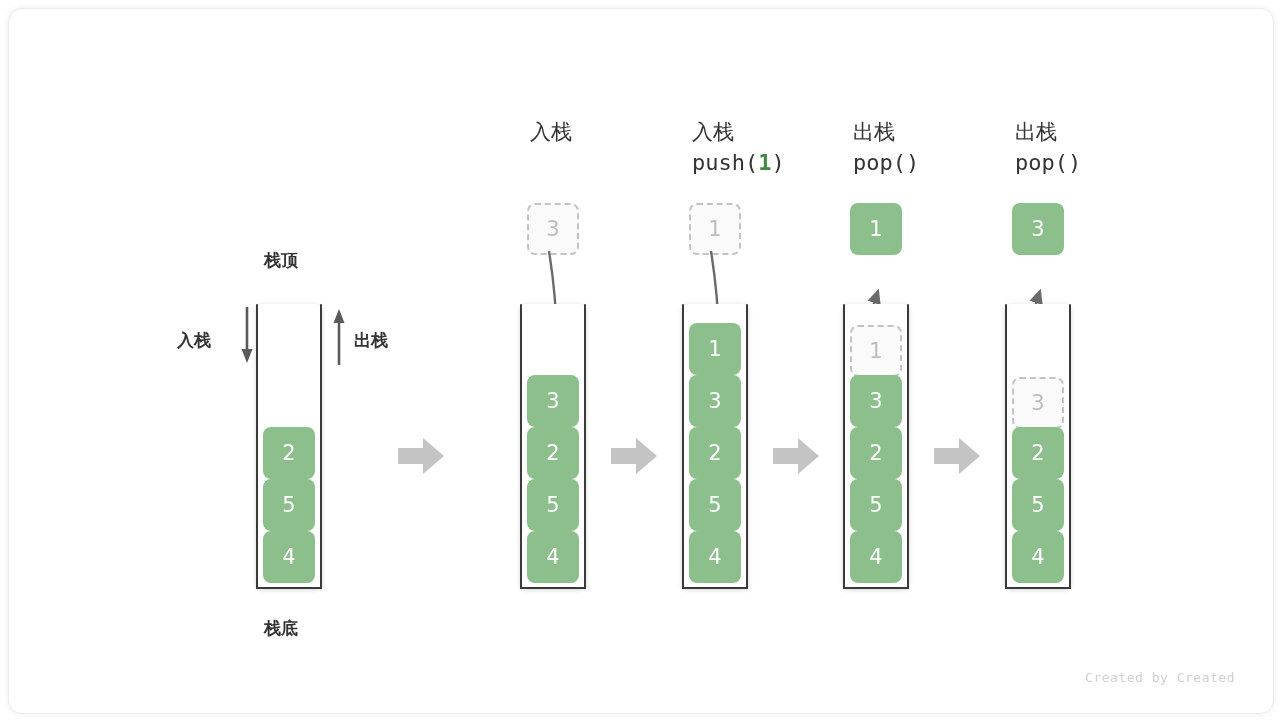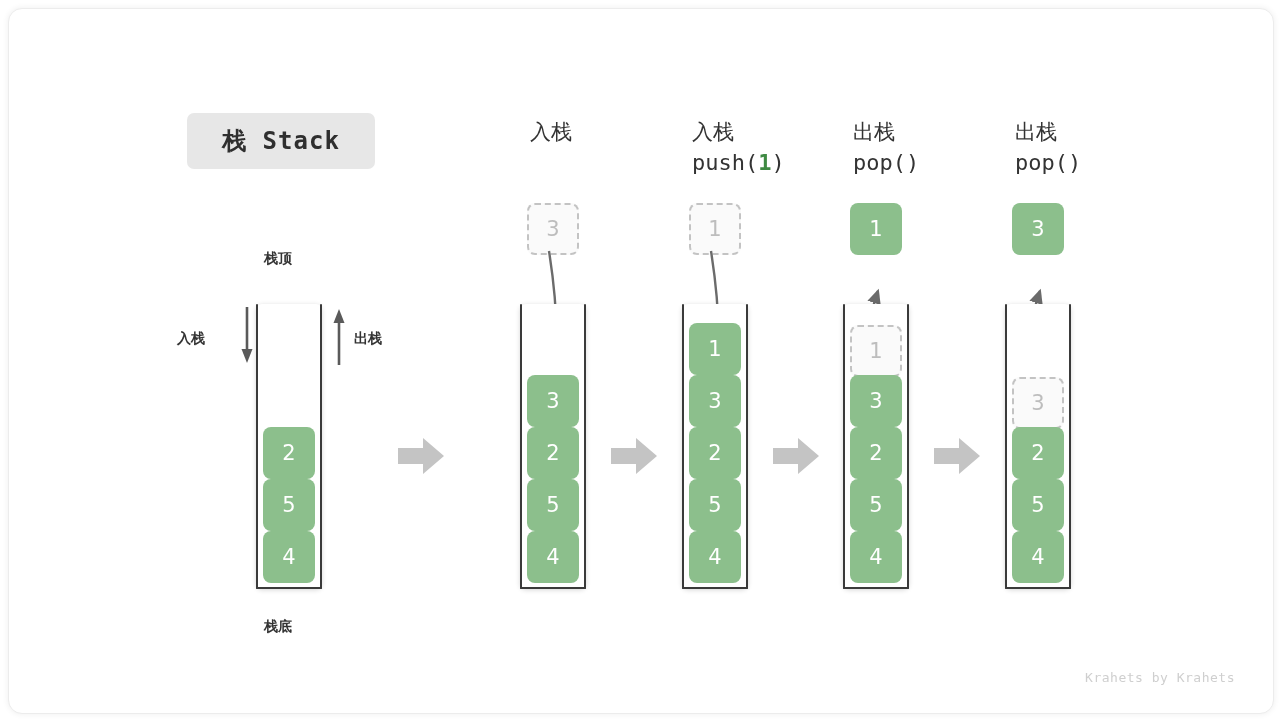--- a/index.html
+++ b/index.html
@@ -22,21 +22,21 @@
   }
   #title-chip .t{
     font-family:"DejaVu Sans Mono","Liberation Mono",monospace;
     font-size:24px;font-weight:700;color:#2f2f2f;letter-spacing:1px;
     white-space:pre;
   }
 
   
   .cn-bold{
     font-family:"DejaVu Sans","Liberation Sans",sans-serif;
-    font-weight:700;font-size:14px;color:#333333;white-space:nowrap;
+    font-weight:700;font-size:17px;color:#333333;white-space:nowrap;
   }
 
   
   .col-head{width:170px;text-align:left;}
   .col-head .l1{
     font-family:"DejaVu Sans","Liberation Sans",sans-serif;
     font-size:21px;color:#333333;line-height:30px;white-space:nowrap;
   }
   .col-head .l2{
     font-family:"DejaVu Sans Mono","Liberation Mono",monospace;
@@ -79,23 +79,20 @@
     right:38px;bottom:28px;
     font-family:"DejaVu Sans Mono","Liberation Mono",monospace;
     font-size:13px;color:#cfcfcf;letter-spacing:.5px;white-space:nowrap;
   }
 </style>
 </head>
 <body>
 
 <div id="page">
 
-  <div class="abs" id="title-chip">
-    <span class="t">栈 Stack</span>
-  </div>
 
   <div class="abs" style="left:255px;top:240px;">
     <span class="cn-bold">栈顶</span>
   </div>
 
   <div class="abs" style="left:255px;top:608px;">
     <span class="cn-bold">栈底</span>
   </div>
 
   <div class="abs" style="left:168px;top:320px;">
@@ -219,15 +216,15 @@
         <polygon points="0,12 25,12 25,2 46,20 25,38 25,28 0,28" fill="#c4c4c4"></polygon>
       </svg>
       <svg class="abs block-arrow" width="46" height="40" viewBox="0 0 46 40" style="left:763.5px;top:427px;">
         <polygon points="0,12 25,12 25,2 46,20 25,38 25,28 0,28" fill="#c4c4c4"></polygon>
       </svg>
       <svg class="abs block-arrow" width="46" height="40" viewBox="0 0 46 40" style="left:925px;top:427px;">
         <polygon points="0,12 25,12 25,2 46,20 25,38 25,28 0,28" fill="#c4c4c4"></polygon>
       </svg>
     </div>
 
-  <div class="abs" id="credit">Krahets by Krahets</div>
+  <div class="abs" id="credit">Created by Created</div>
 
 </div>
 
 </body></html>

